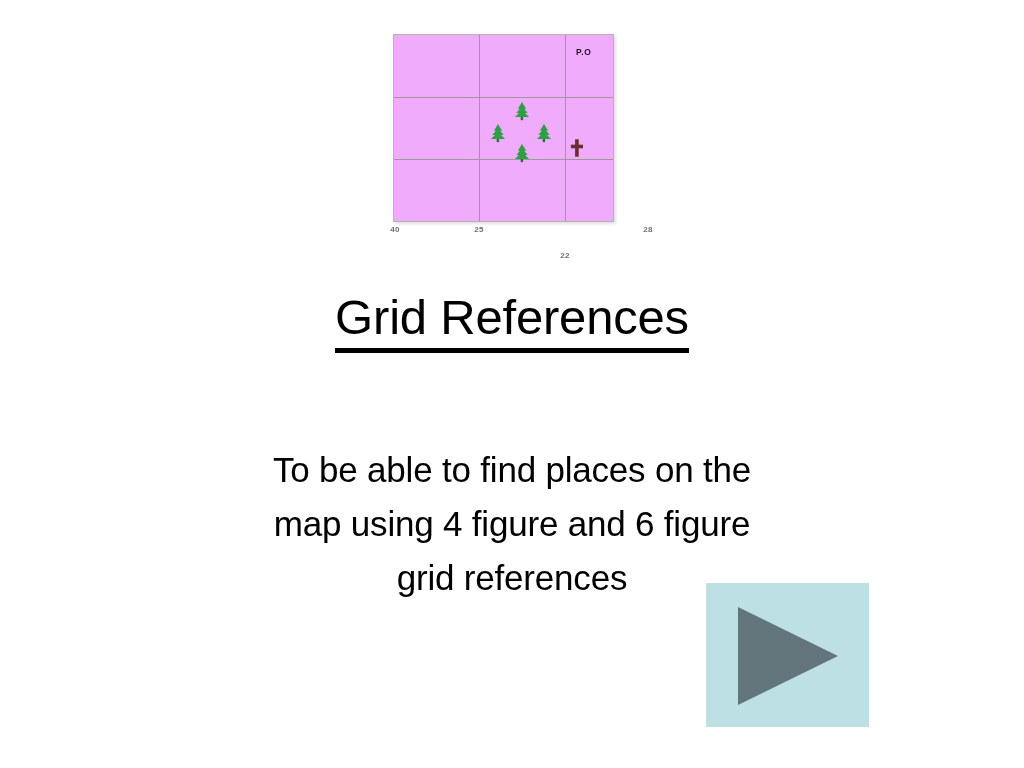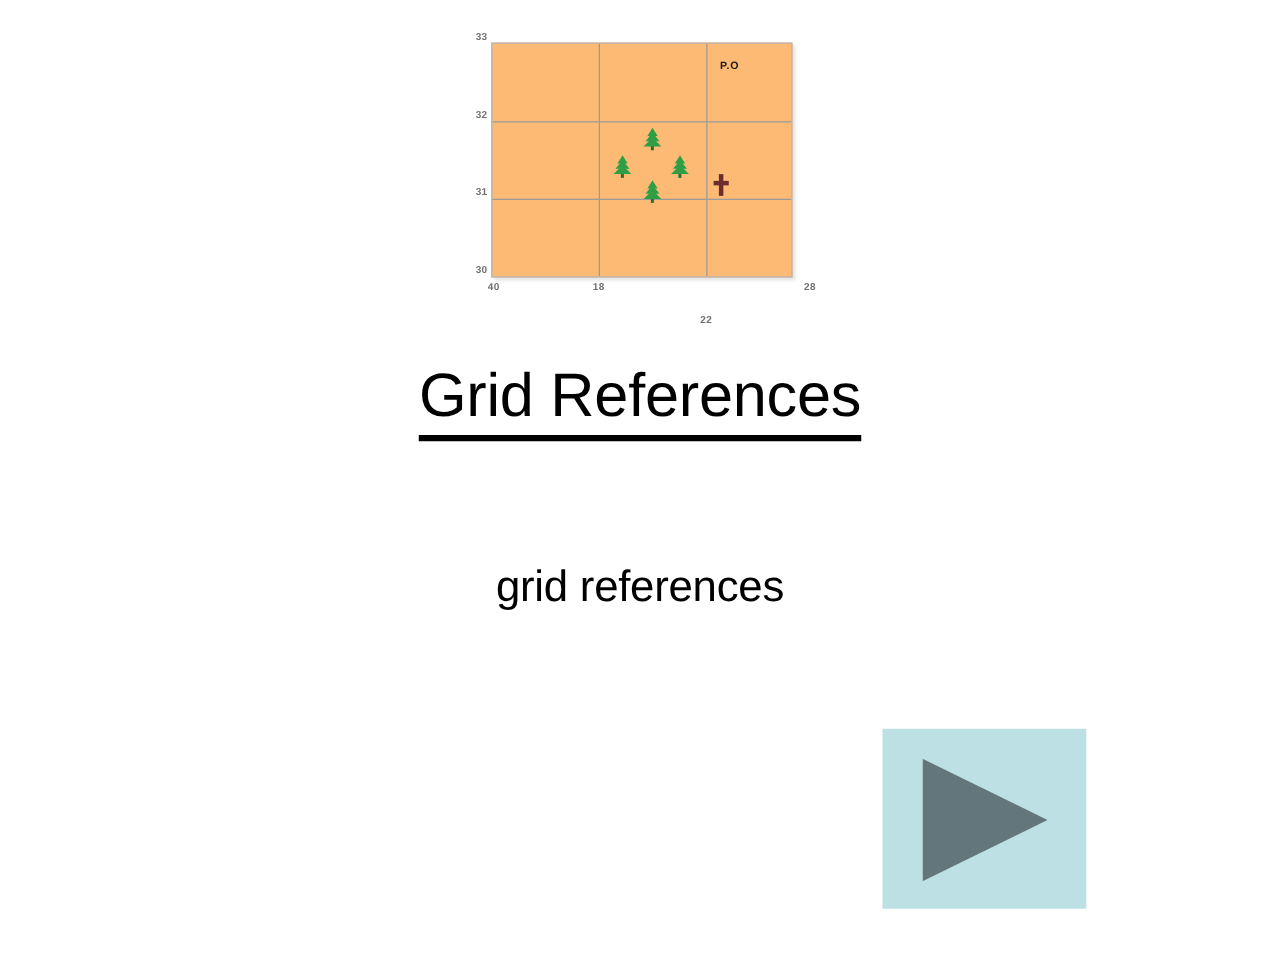--- a/index.html
+++ b/index.html
@@ -68,23 +68,23 @@
     letter-spacing: 0.3px;
     transform: translateX(-50%);
     line-height: 8px;
   }
 
   
   #grid-plot {
     position: absolute;
     left: 33px;
     top: 8px;
-    width: 241px;
+    width: 221px;
     height: 188px;
-    background: #fdba74;
+    background: #f0abfc;
     border: 1px solid #b4b4b4;
     box-sizing: border-box;
     box-shadow: 2px 2px 3px rgba(0,0,0,0.13);
   }
   .gridline-v {
     position: absolute;
     top: 0;
     bottom: 0;
     width: 1px;
     background: #9a9a9a;
@@ -162,26 +162,20 @@
     top: 24px;
   }
 </style>
 </head>
 <body>
 
 <div id="slide">
 
   <div id="map-figure">
 
-    <div class="y-axis-labels">
-      <span class="y-tick" style="top:0px;">33</span>
-      <span class="y-tick" style="top:62px;">32</span>
-      <span class="y-tick" style="top:124px;">31</span>
-      <span class="y-tick" style="top:186px;">30</span>
-    </div>
 
     <div id="grid-plot">
       <div class="gridline-v" style="left:85px;"></div>
       <div class="gridline-v" style="left:171px;"></div>
       <div class="gridline-h" style="top:62px;"></div>
       <div class="gridline-h" style="top:124px;"></div>
 
       <span id="po-label" style="left:182px; top:13px;">P.O</span>
 
       <span class="map-symbol" style="left:128px; top:76px;">
@@ -220,29 +214,31 @@
       <span class="map-symbol" style="left:183px; top:113px;">
         <svg width="14" height="19" viewBox="0 0 14 19" xmlns="http://www.w3.org/2000/svg">
           <rect x="5.1" y="0.8" width="3.6" height="17.4" fill="#6b2d2d"></rect>
           <rect x="0.9" y="6.2" width="12.1" height="3.6" fill="#6b2d2d"></rect>
         </svg>
       </span>
     </div>
 
     <div class="x-axis-labels">
       <span class="x-tick" style="left:2px;">40</span>
-      <span class="x-tick" style="left:86px;">18</span>
+      <span class="x-tick" style="left:86px;">25</span>
       <span class="x-tick" style="left:172px;margin-top:26px;">22</span>
       <span class="x-tick" style="left:255px;">28</span>
     </div>
   </div>
 
   <div id="slide-title"><span class="titletext">Grid References</span></div>
 
   <div id="slide-body">
+    <div>To be able to find places on the</div>
+    <div>map using 4 figure and 6 figure</div>
     <div>grid references</div>
   </div>
 
   <div id="play-button">
     <span id="play-triangle">
       <svg width="100" height="98" viewBox="0 0 100 98" xmlns="http://www.w3.org/2000/svg">
         <polygon points="0,0 100,49 0,98" fill="#62767c"></polygon>
       </svg>
     </span>
   </div>

